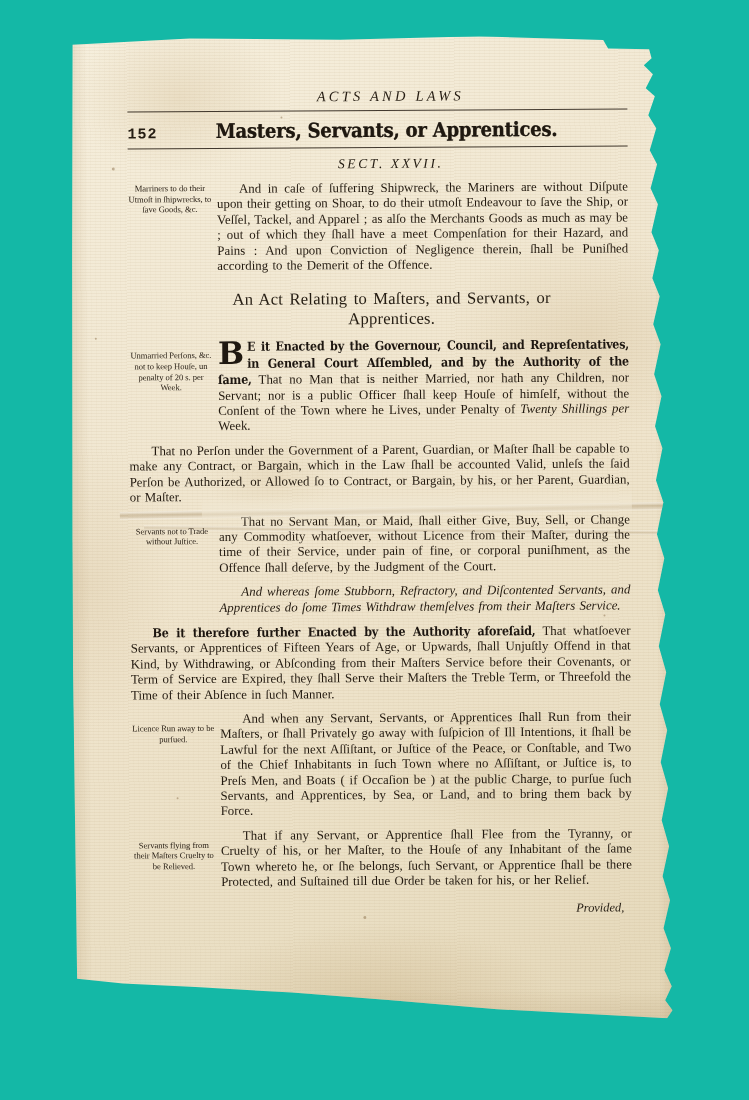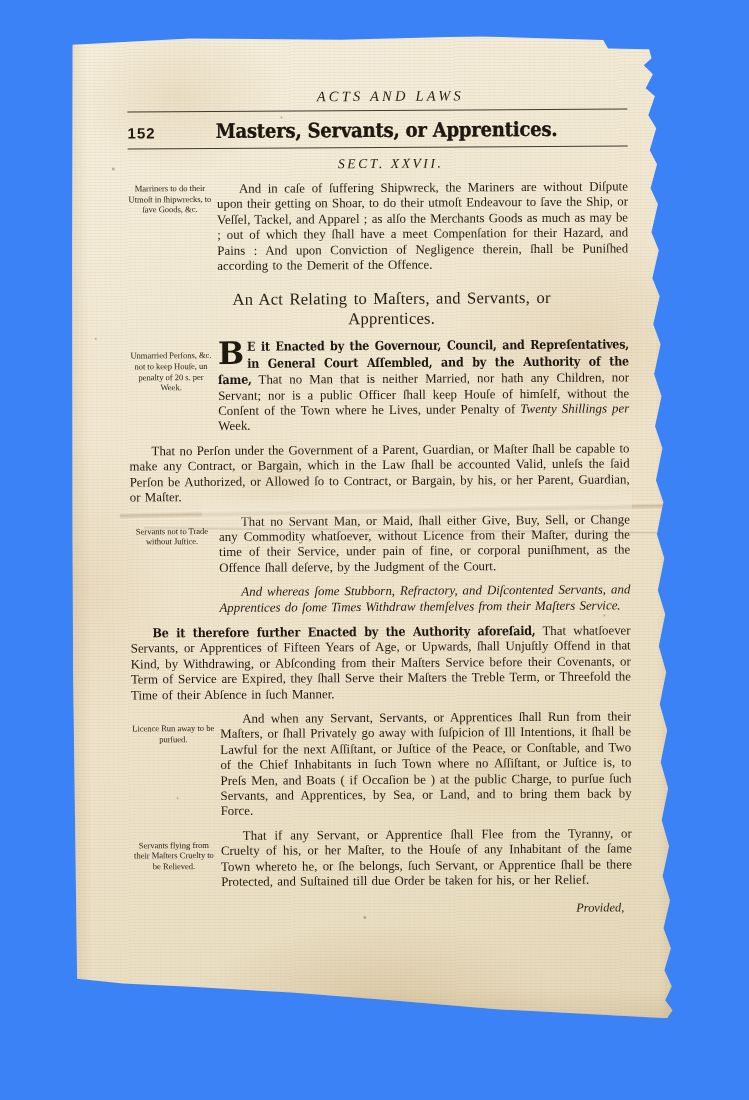--- a/index.html
+++ b/index.html
@@ -11,21 +11,21 @@
     width: 749px;
     height: 1100px;
     overflow: hidden;
     font-family: "Liberation Serif", serif;
   }
 
   #scan {
     position: relative;
     width: 749px;
     height: 1100px;
-    background: #3b82f6;
+    background: #14b8a6;
   }
 
   
   #page-sheet {
     position: absolute;
     left: 72px;
     top: 36px;
     width: 603px;
     height: 1000px;
     background:
@@ -163,21 +163,21 @@
     opacity: 0.88;
   }
   .rule.thin { border-top-width: 1.2px; }
 
   .page-line {
     display: flex;
     align-items: baseline;
     margin-top: 7px;
   }
   .folio {
-    font-family: Liberation Sans, sans-serif;
+    font-family: Liberation Mono, monospace;
     font-size: 15px;
     letter-spacing: 1px;
     font-weight: 700;
     width: 52px;
   }
   .gothic-title {
     flex: 1;
     text-align: center;
     font-size: 20px;
     letter-spacing: 0.4px;

